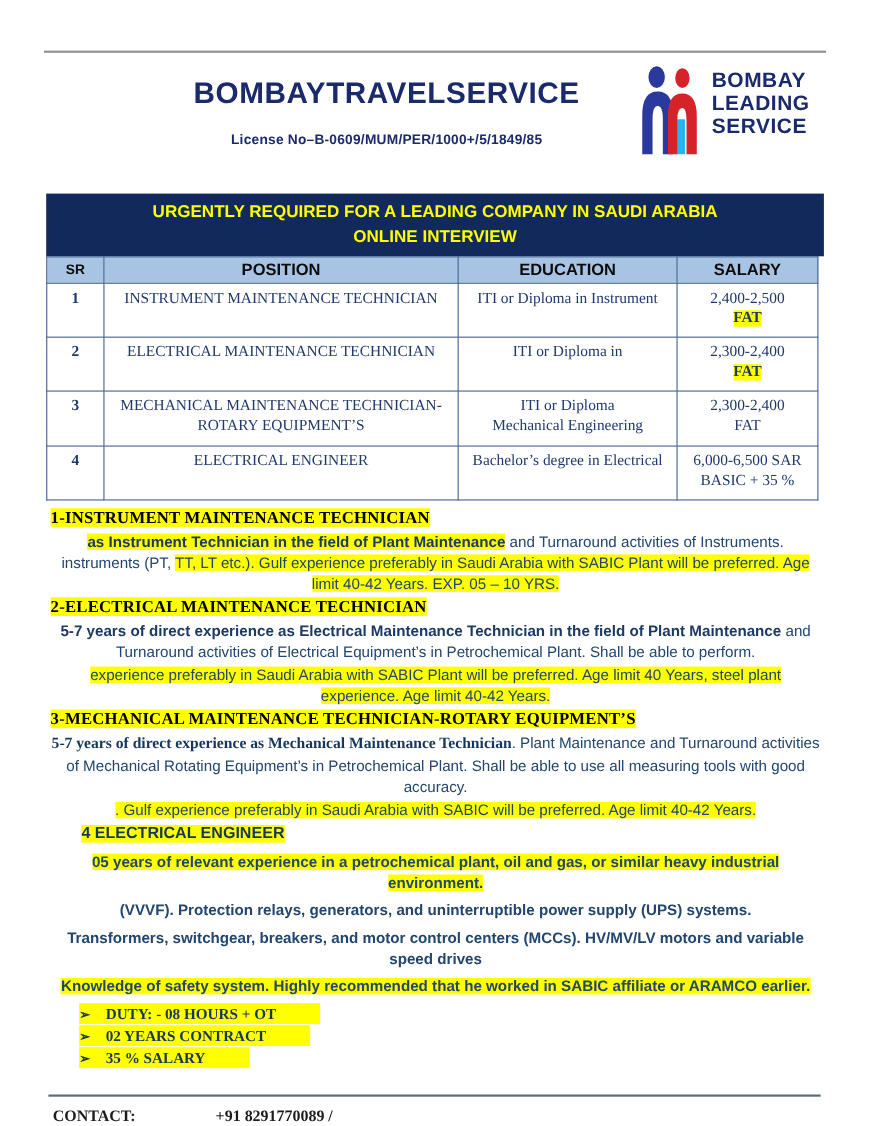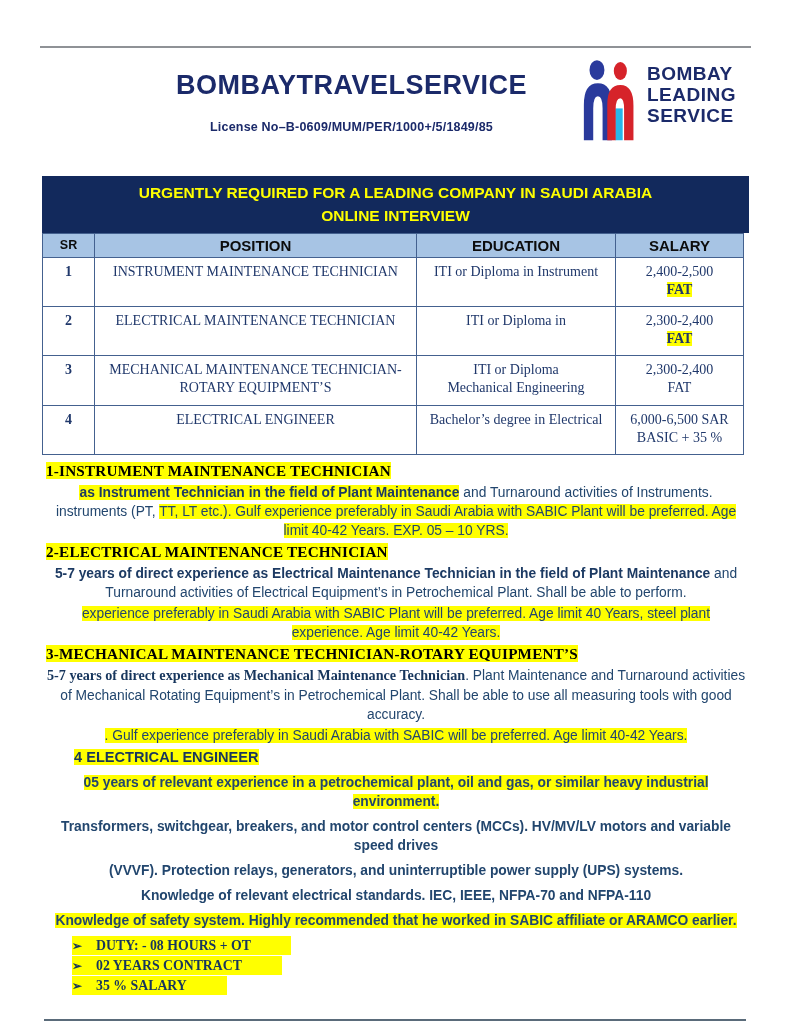--- a/index.html
+++ b/index.html
@@ -164,23 +164,22 @@
 
     <div>
       <span class="sec-h hl">3-MECHANICAL MAINTENANCE TECHNICIAN-ROTARY EQUIPMENT’S</span>
       <p><span class="b-serif">5-7 years of direct experience as Mechanical Maintenance Technician</span><span>. Plant Maintenance and Turnaround activities of Mechanical Rotating Equipment’s in Petrochemical Plant. Shall be able to use all measuring tools with good accuracy.</span></p>
       <p><span class="hl">. Gulf experience preferably in Saudi Arabia with SABIC will be preferred. Age limit 40-42 Years.</span></p>
     </div>
 
     <div class="sec4">
       <span class="sec-h-sans hl">4 ELECTRICAL ENGINEER</span>
       <p><span class="hl">05 years of relevant experience in a petrochemical plant, oil and gas, or similar heavy industrial environment.</span></p>
+      <p>(VVVF). Protection relays, generators, and uninterruptible power supply (UPS) systems.</p>
       <p>Transformers, switchgear, breakers, and motor control centers (MCCs). HV/MV/LV motors and variable speed drives</p>
-      <p>(VVVF). Protection relays, generators, and uninterruptible power supply (UPS) systems.</p>
-      <p>Knowledge of relevant electrical standards. IEC, IEEE, NFPA-70 and NFPA-110</p>
       <p><span class="hl">Knowledge of safety system. Highly recommended that he worked in SABIC affiliate or ARAMCO earlier.</span></p>
       <div class="bullets">
         <div class="bullet hl">
             <span class="arrow">➢</span>
             <span>DUTY: - 08 HOURS + OT</span>
           </div>
         <div class="bullet hl">
             <span class="arrow">➢</span>
             <span>02 YEARS CONTRACT</span>
           </div>

